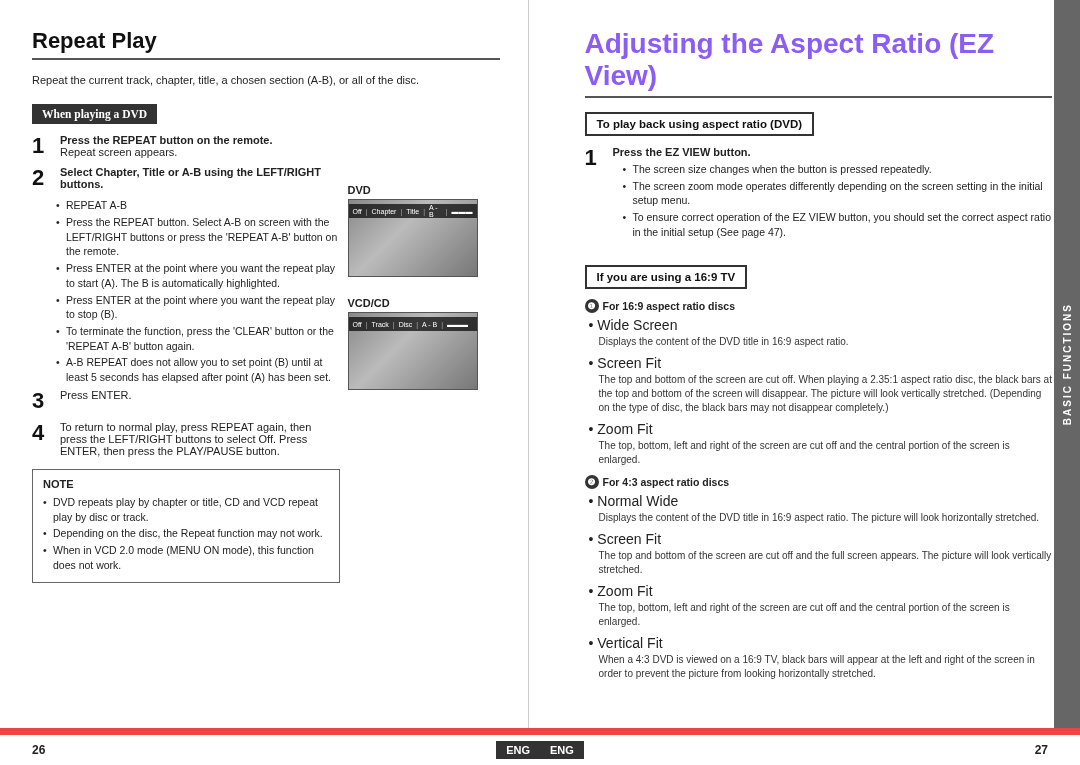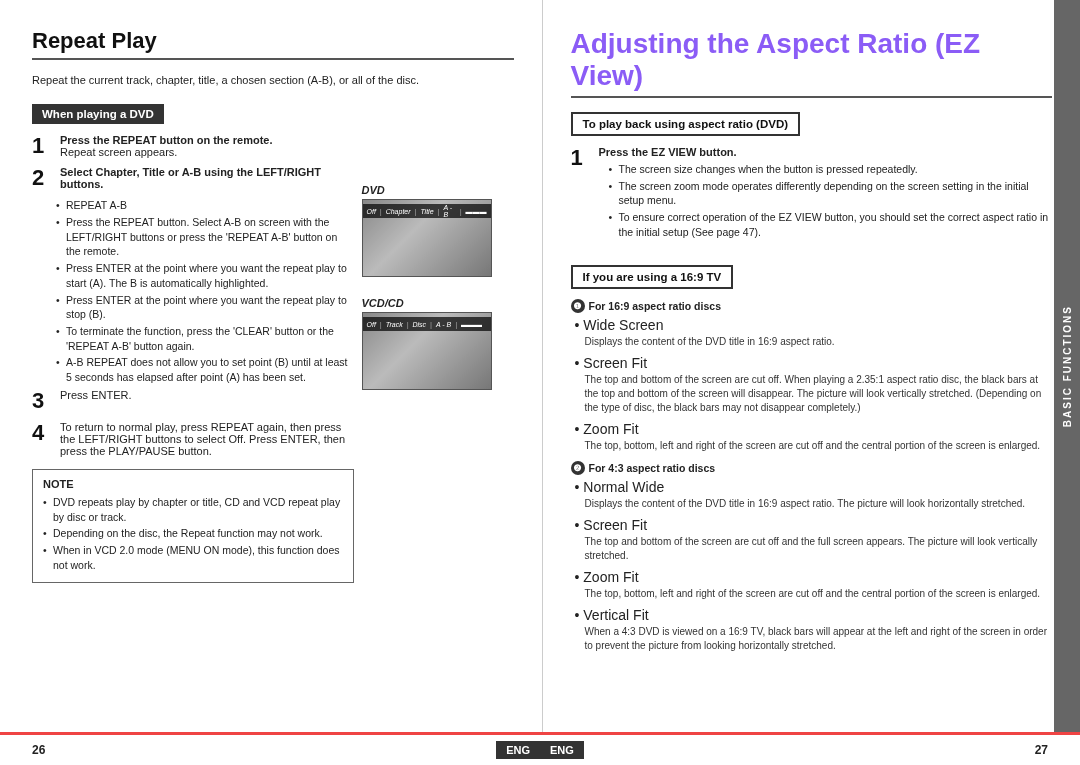--- a/index.html
+++ b/index.html
@@ -10,20 +10,21 @@
       font-family: Arial, Helvetica, sans-serif;
       font-size: 11px;
       color: #222;
       display: flex;
       flex-direction: column;
     }
     .page-wrapper {
       display: flex;
       flex: 1;
       overflow: hidden;
+      gap: 28px;
     }
     
     .left-page {
       flex: 1;
       padding: 28px 28px 20px 32px;
       border-right: 1px solid #ccc;
       display: flex;
       flex-direction: column;
       position: relative;
     }
@@ -60,20 +61,21 @@
     }
     
     .section-header {
       background: #333;
       color: #fff;
       font-weight: bold;
       font-size: 11.5px;
       padding: 4px 10px;
       margin-bottom: 10px;
       display: inline-block;
+      font-family: Liberation Serif, serif;
     }
     .section-header-outline {
       border: 2px solid #333;
       color: #111;
       font-weight: bold;
       font-size: 11.5px;
       padding: 4px 10px;
       margin-bottom: 10px;
       display: inline-block;
     }
@@ -141,21 +143,20 @@
     }
     .note-list li::before {
       content: '•';
       position: absolute;
       left: 0;
     }
     .media-item {
       display: flex;
       flex-direction: column;
       align-items: flex-start;
-      font-style: italic;
     }
     .media-label {
       font-size: 11px;
       font-weight: bold;
       margin-bottom: 3px;
     }
     .media-screen {
       width: 130px;
       height: 78px;
       background: linear-gradient(135deg, #888 0%, #bbb 40%, #999 70%, #777 100%);
@@ -229,21 +230,21 @@
       line-height: 1.4;
       color: #333;
       padding-left: 10px;
     }
     
     .bottom-bar {
       display: flex;
       justify-content: space-between;
       align-items: center;
       padding: 6px 32px;
-      border-top: 3px solid #ef4444;
+      border-top: 7px solid #ef4444;
     }
     .page-num {
       font-size: 12px;
       font-weight: bold;
     }
     .eng-badge {
       background: #333;
       color: #fff;
       font-weight: bold;
       font-size: 11px;

